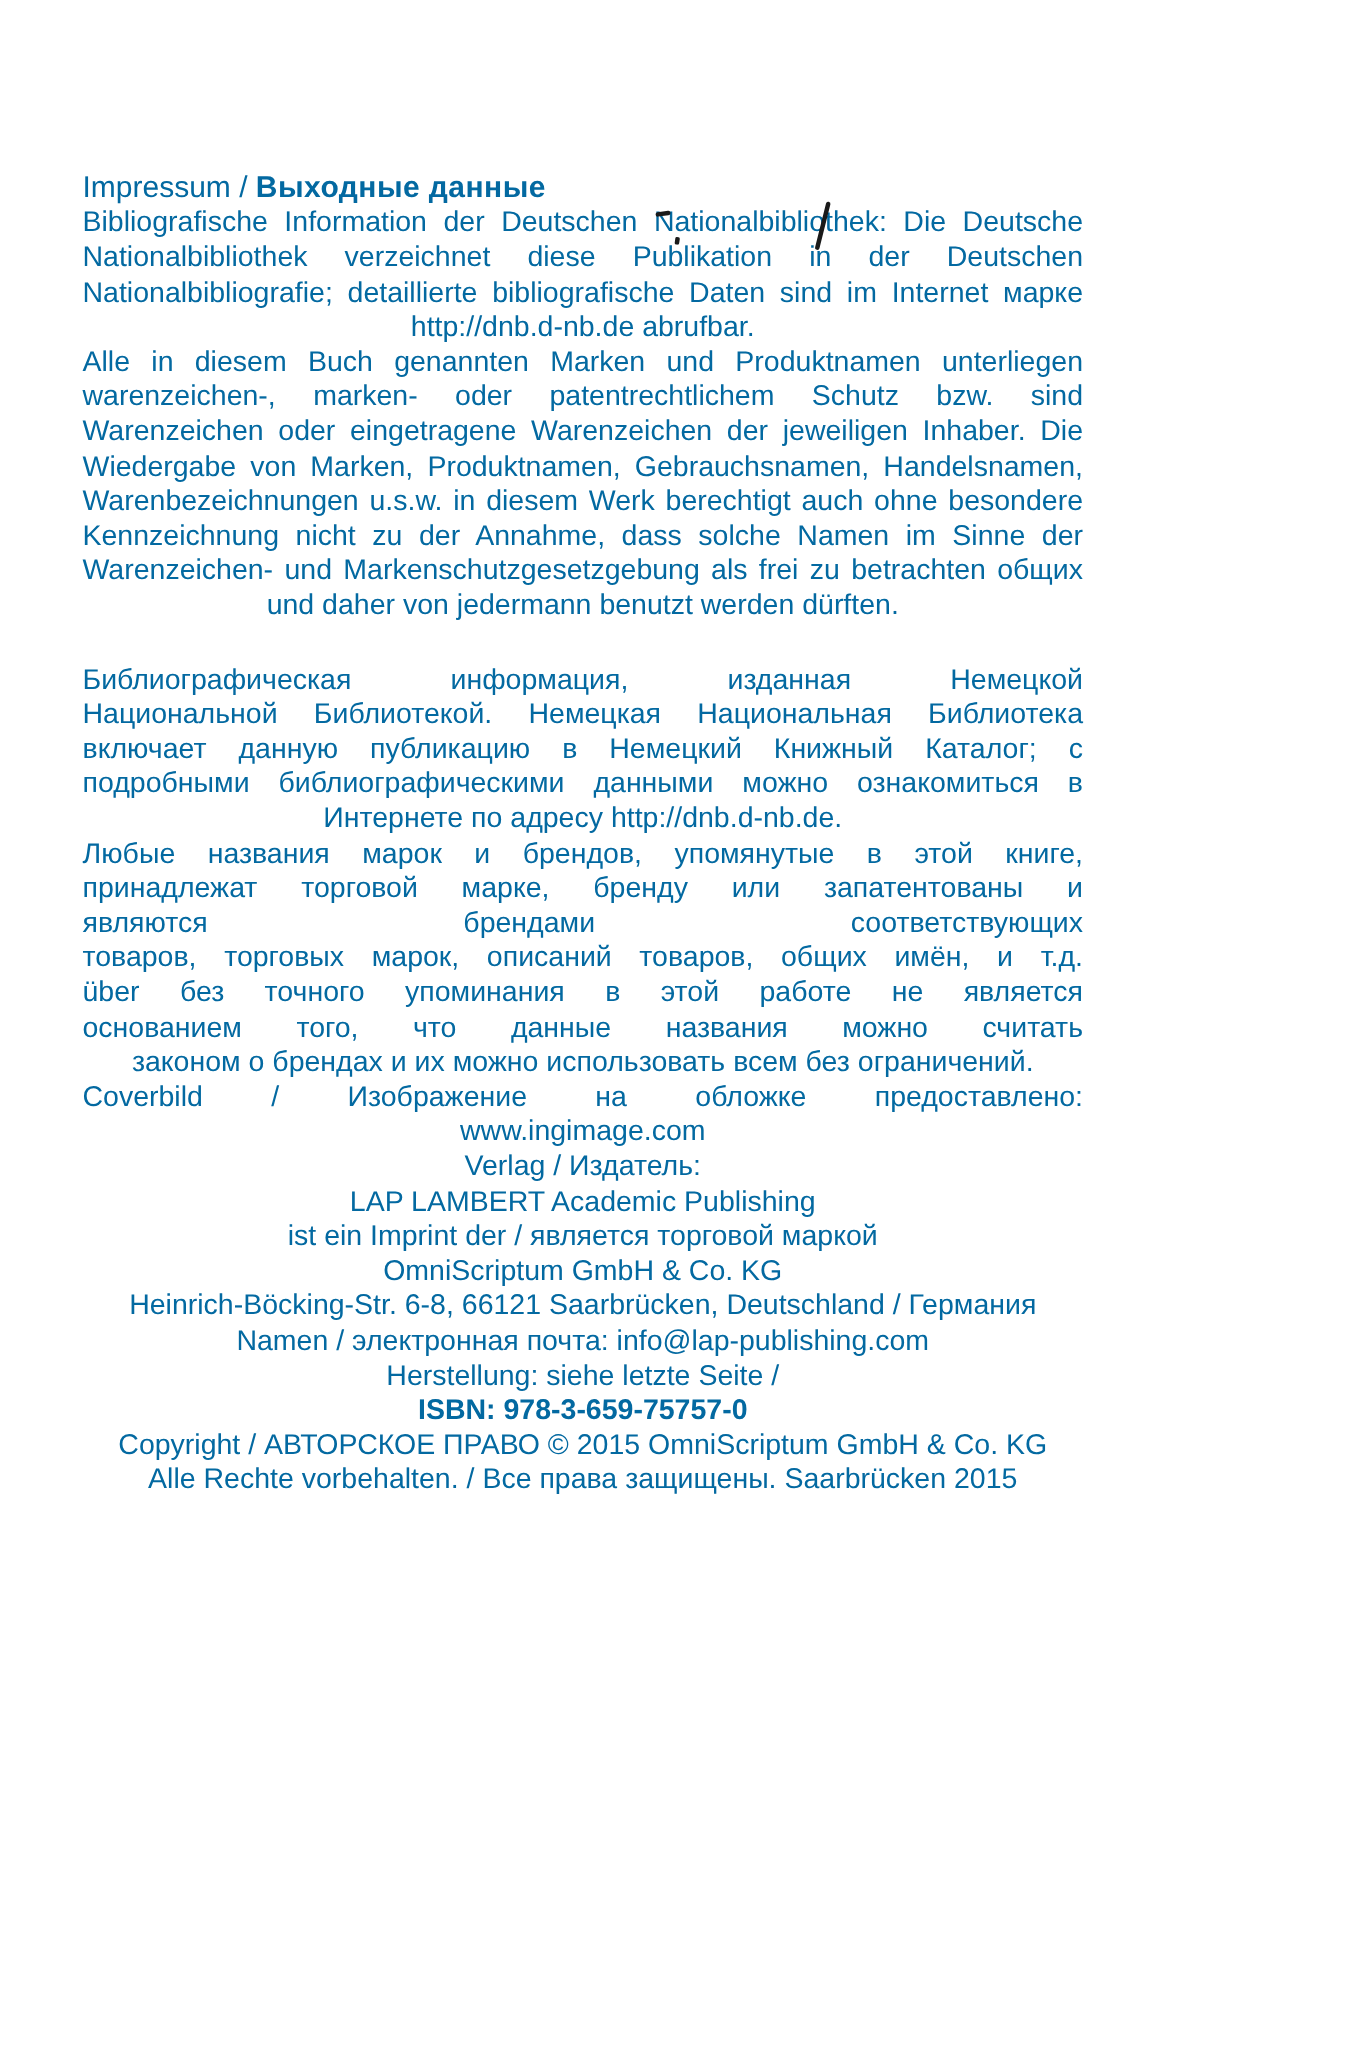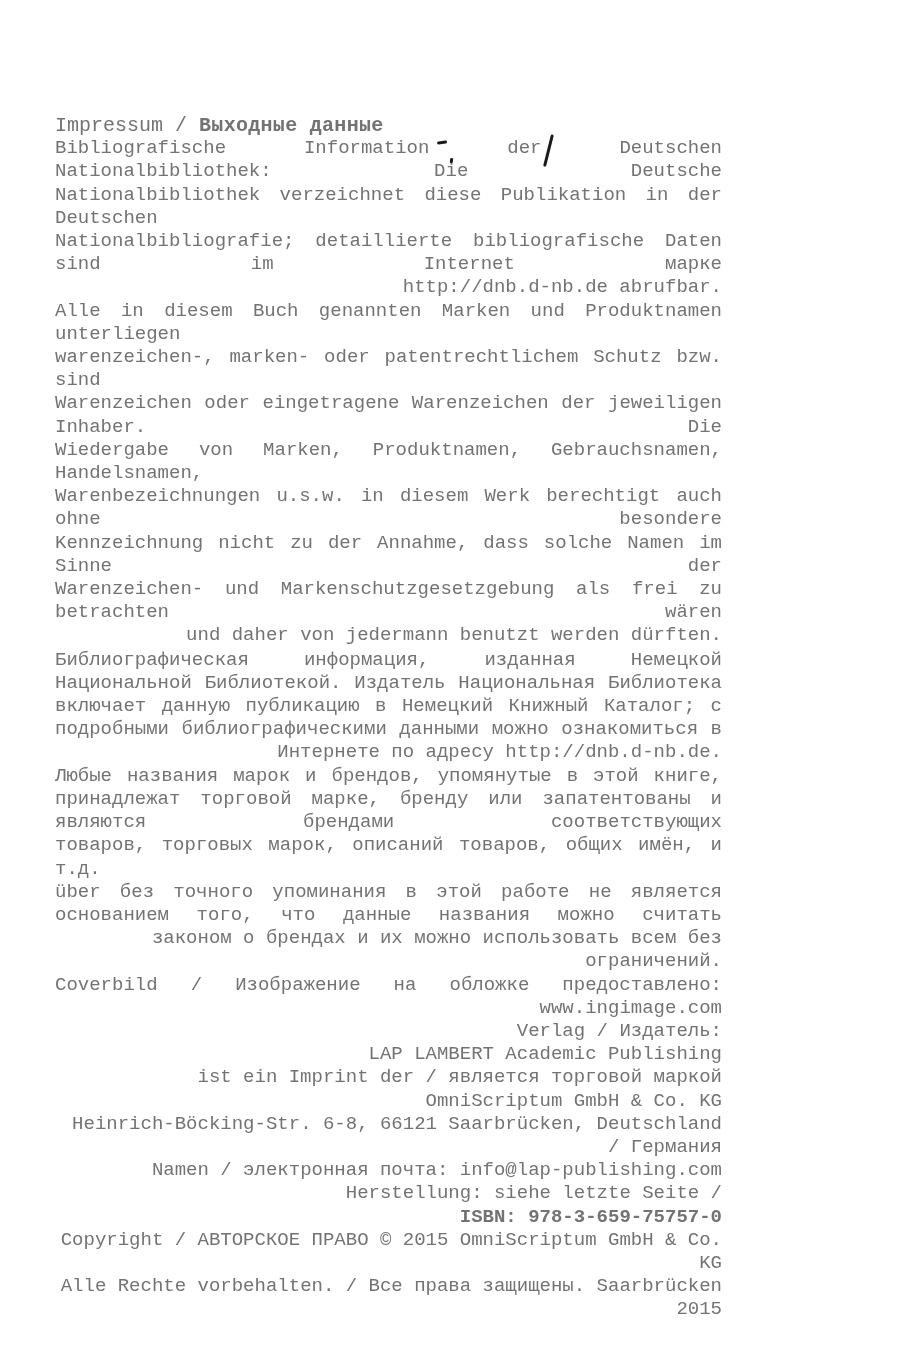--- a/index.html
+++ b/index.html
@@ -6,44 +6,44 @@
     margin: 0;
     padding: 0;
     background: #ffffff;
   }
   .page {
     position: relative;
     width: 764px;
     height: 1364px;
     background: #ffffff;
     overflow: hidden;
-    font-family: Liberation Mono, monospace;
-    color: #737373;
+    font-family: Liberation Sans, sans-serif;
+    color: #0369a1;
   }
   .textblock {
     position: absolute;
     left: 55px;
     top: 114px;
     width: 667px;
     font-size: 19px;
     line-height: 23.2px;
   }
   .heading {
     font-size: 20px;
     line-height: 23.2px;
     white-space: nowrap;
   }
   .heading .lat { font-weight: 400; }
   .heading .cyr { font-weight: 700; letter-spacing: 0.3px; }
 
   .para { margin: 0; }
-  .gap-sm { margin-top: 1px; }
+  .gap-sm { margin-top: 26px; }
   .gap-md { }
 
-  .line { text-align: right; }
+  .line { text-align: center; }
   .line.j {
     text-align: justify;
     text-align-last: justify;
     text-justify: inter-word;
   }
   .line.b { font-weight: 700; }
 
   
   .artifact { position: absolute; background: #1a1a1a; }
   .artifact-macron {
@@ -81,27 +81,27 @@
         <div class="line">http://dnb.d-nb.de abrufbar.</div>
       </div>
 
     <div class="para justified">
         <div class="line j">Alle in diesem Buch genannten Marken und Produktnamen unterliegen</div>
         <div class="line j">warenzeichen-, marken- oder patentrechtlichem Schutz bzw. sind</div>
         <div class="line j">Warenzeichen oder eingetragene Warenzeichen der jeweiligen Inhaber. Die</div>
         <div class="line j">Wiedergabe von Marken, Produktnamen, Gebrauchsnamen, Handelsnamen,</div>
         <div class="line j">Warenbezeichnungen u.s.w. in diesem Werk berechtigt auch ohne besondere</div>
         <div class="line j">Kennzeichnung nicht zu der Annahme, dass solche Namen im Sinne der</div>
-        <div class="line j">Warenzeichen- und Markenschutzgesetzgebung als frei zu betrachten wären</div>
+        <div class="line j">Warenzeichen- und Markenschutzgesetzgebung als frei zu betrachten общих</div>
         <div class="line">und daher von jedermann benutzt werden dürften.</div>
       </div>
 
     <div class="para justified gap-sm">
         <div class="line j">Библиографическая информация, изданная Немецкой</div>
-        <div class="line j">Национальной Библиотекой. Издатель Национальная Библиотека</div>
+        <div class="line j">Национальной Библиотекой. Немецкая Национальная Библиотека</div>
         <div class="line j">включает данную публикацию в Немецкий Книжный Каталог; с</div>
         <div class="line j">подробными библиографическими данными можно ознакомиться в</div>
         <div class="line">Интернете по адресу http://dnb.d-nb.de.</div>
       </div>
 
     <div class="para justified">
         <div class="line j">Любые названия марок и брендов, упомянутые в этой книге,</div>
         <div class="line j">принадлежат торговой марке, бренду или запатентованы и</div>
         <div class="line j">являются брендами соответствующих</div>
         <div class="line j">товаров, торговых марок, описаний товаров, общих имён, и т.д.</div>

